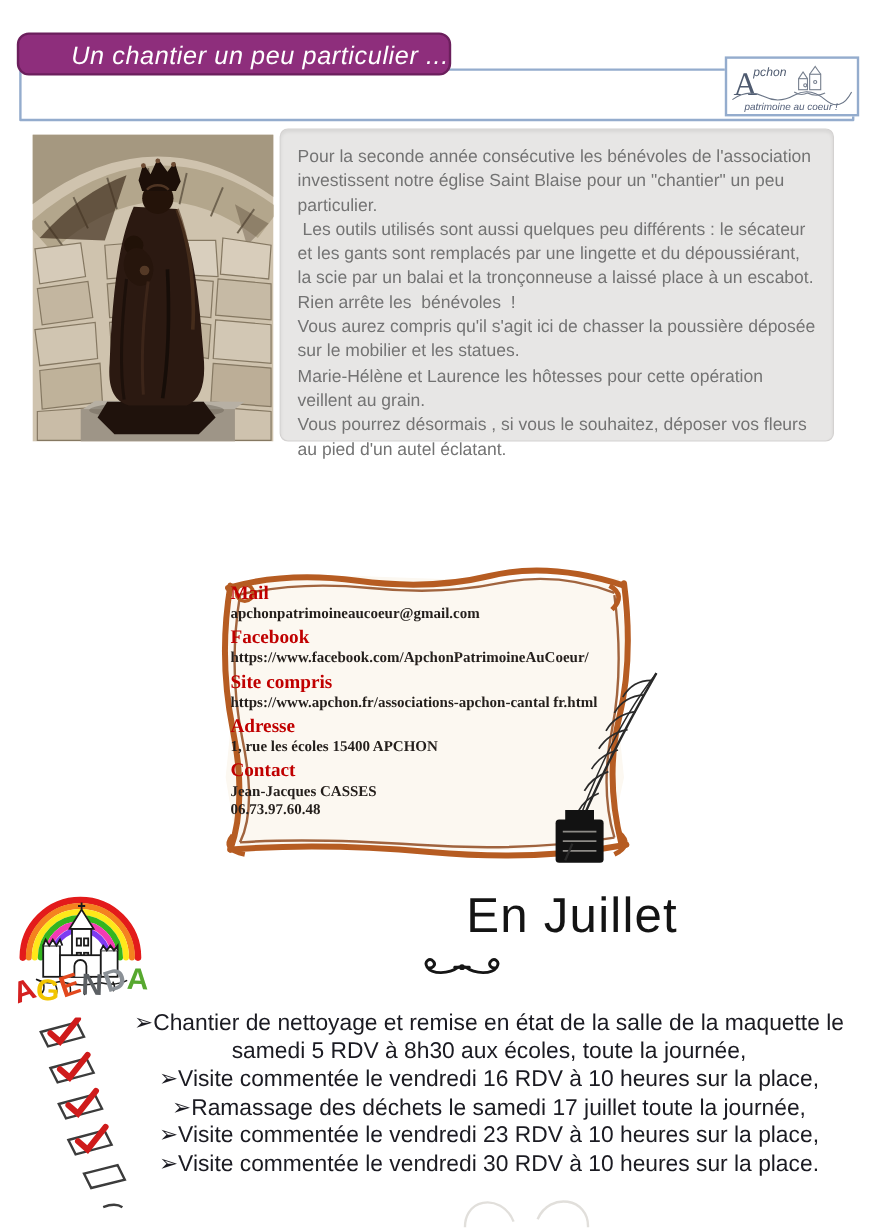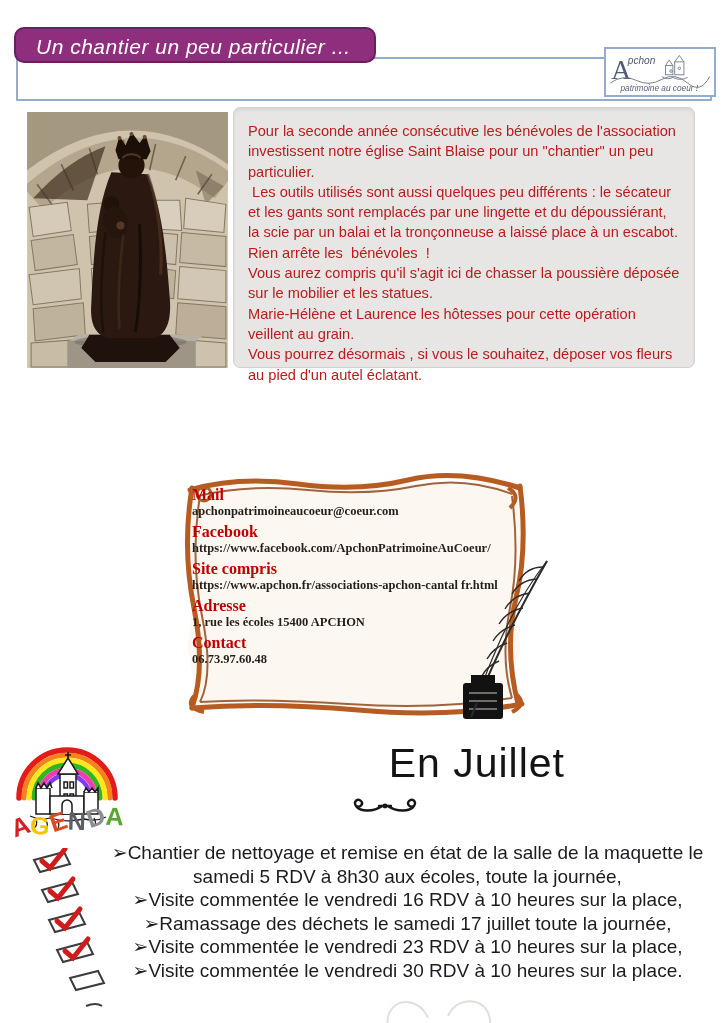--- a/index.html
+++ b/index.html
@@ -5,33 +5,33 @@
   html,body{margin:0;padding:0;background:#ffffff;}
   .page{position:relative;width:724px;height:1023px;margin:0 auto;background:#ffffff;
         font-family:"Liberation Sans",sans-serif;overflow:hidden;}
 
   
   .blue-box{position:absolute;left:16px;top:57px;width:692px;height:40px;
             border:2px solid #94accd;background:#ffffff;border-radius:1px;}
   .banner{position:absolute;left:14px;top:27px;width:362px;height:36px;
           background:#8e2e7c;border:2px solid #6b1f5c;border-radius:10px;
           color:#ffffff;font-size:21px;font-style:italic;letter-spacing:.5px;
-          line-height:36px;padding-left:20px;box-sizing:border-box;z-index:3;}
+          line-height:36px;padding-left:20px;box-sizing:border-box;z-index:3;text-align:right;}
   .logo-frame{position:absolute;left:604px;top:47px;width:112px;height:50px;
               background:#ffffff;border:2px solid #94accd;box-sizing:border-box;z-index:4;}
   .logo-frame svg{display:block;width:100%;height:100%;}
 
   
   .photo{position:absolute;left:27px;top:112px;width:201px;height:256px;margin:0;}
   .photo svg{display:block;width:100%;height:100%;}
   .article-box{position:absolute;left:233px;top:107px;width:462px;height:261px;
                background:#e7e6e5;border:1px solid #d4d2d1;border-radius:7px;
                box-shadow:inset 0 2px 3px rgba(0,0,0,.07);
                box-sizing:border-box;padding:13px 14px;}
-  .article-box .para{font-size:14.6px;line-height:20.3px;color:#b91c1c;
+  .article-box .para{font-size:14.6px;line-height:20.3px;color:#737373;
                      white-space:pre-wrap;}
 
   
   .parchment{position:absolute;left:178px;top:468px;width:352px;height:250px;}
   .parchment .frame{position:absolute;left:0;top:0;width:352px;height:250px;}
   .card-content{position:absolute;left:14px;top:14px;width:332px;text-align:left;z-index:2;}
   .card-label{font-family:"Liberation Serif",serif;font-weight:700;color:#c00000;
               font-size:16px;line-height:19px;margin-top:3px;}
   .card-value{font-family:"Liberation Serif",serif;font-weight:700;color:#241f1c;
               font-size:12.5px;line-height:15px;white-space:nowrap;}
@@ -174,28 +174,29 @@
     </svg>
     <svg class="muted-sketch" viewBox="0 0 180 210">
       <g stroke="#c9c5be" stroke-width="2" fill="none">
         <path d="M60,60 C50,35 15,40 20,70 C24,95 55,110 70,125 C90,108 120,92 122,65 C123,40 90,35 80,58"></path>
         <path d="M30,120 C45,140 60,160 55,185 M45,125 C60,145 72,165 66,190 M60,130 C75,150 85,170 80,195"></path>
         <path d="M40,80 q20,-14 44,-2 M48,95 q18,-10 36,0"></path>
       </g>
     </svg>
     <div class="card-content">
       <div class="card-label">Mail</div>
-      <div class="card-value">apchonpatrimoineaucoeur@coeur.com</div>
+      <div class="card-value">apchonpatrimoineaucoeur@gmail.com</div>
       <div class="card-label">Facebook</div>
       <div class="card-value">https://www.facebook.com/ApchonPatrimoineAuCoeur/</div>
       <div class="card-label">Site compris</div>
       <div class="card-value">https://www.apchon.fr/associations-apchon-cantal fr.html</div>
       <div class="card-label">Adresse</div>
       <div class="card-value">1, rue les écoles 15400 APCHON</div>
       <div class="card-label">Contact</div>
+      <div class="card-value">Jean-Jacques CASSES</div>
       <div class="card-value">06.73.97.60.48</div>
     </div>
   </div>
 
   <div class="quill">
     <svg viewBox="0 0 100 168">
       <g stroke="#2a2a2a" fill="none">
         <path d="M22,150 C40,105 65,55 92,8" stroke-width="2"></path>
         <path d="M88,14 q-16,0 -24,14 M82,26 q-17,1 -25,15 M75,40 q-17,2 -25,16
                  M68,55 q-16,3 -24,16 M60,72 q-15,4 -22,16 M52,90 q-14,5 -20,16

